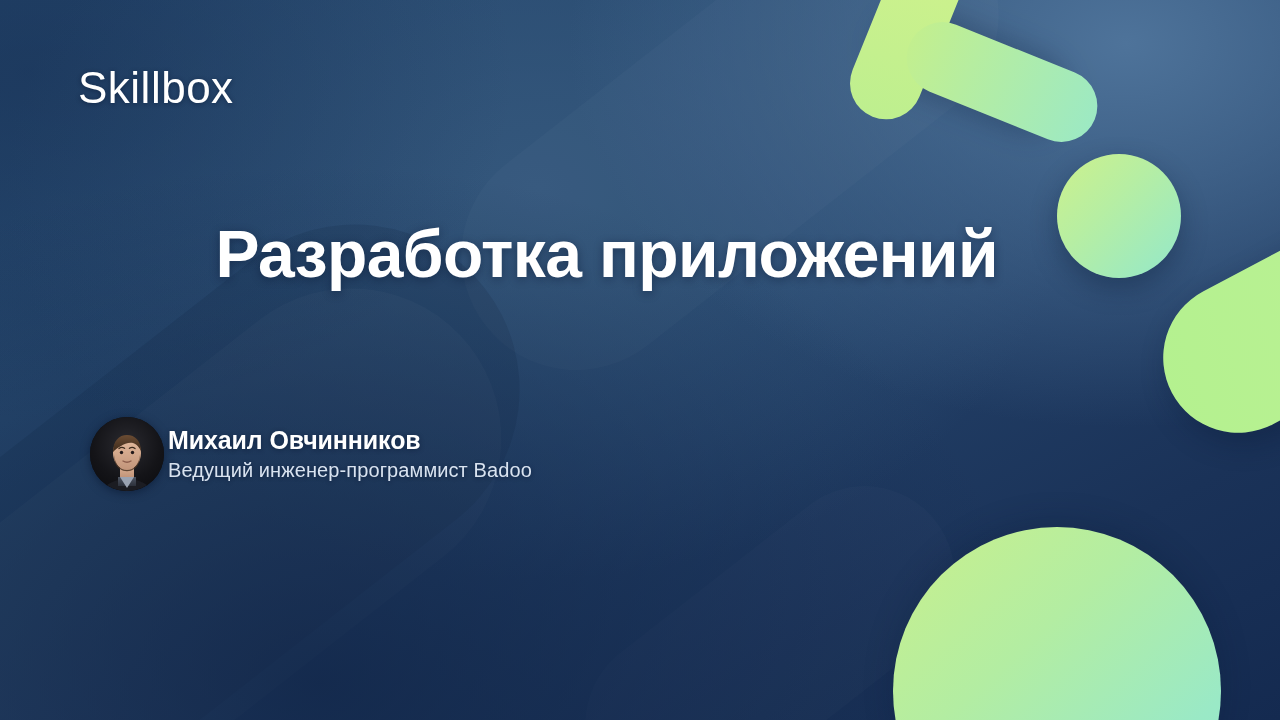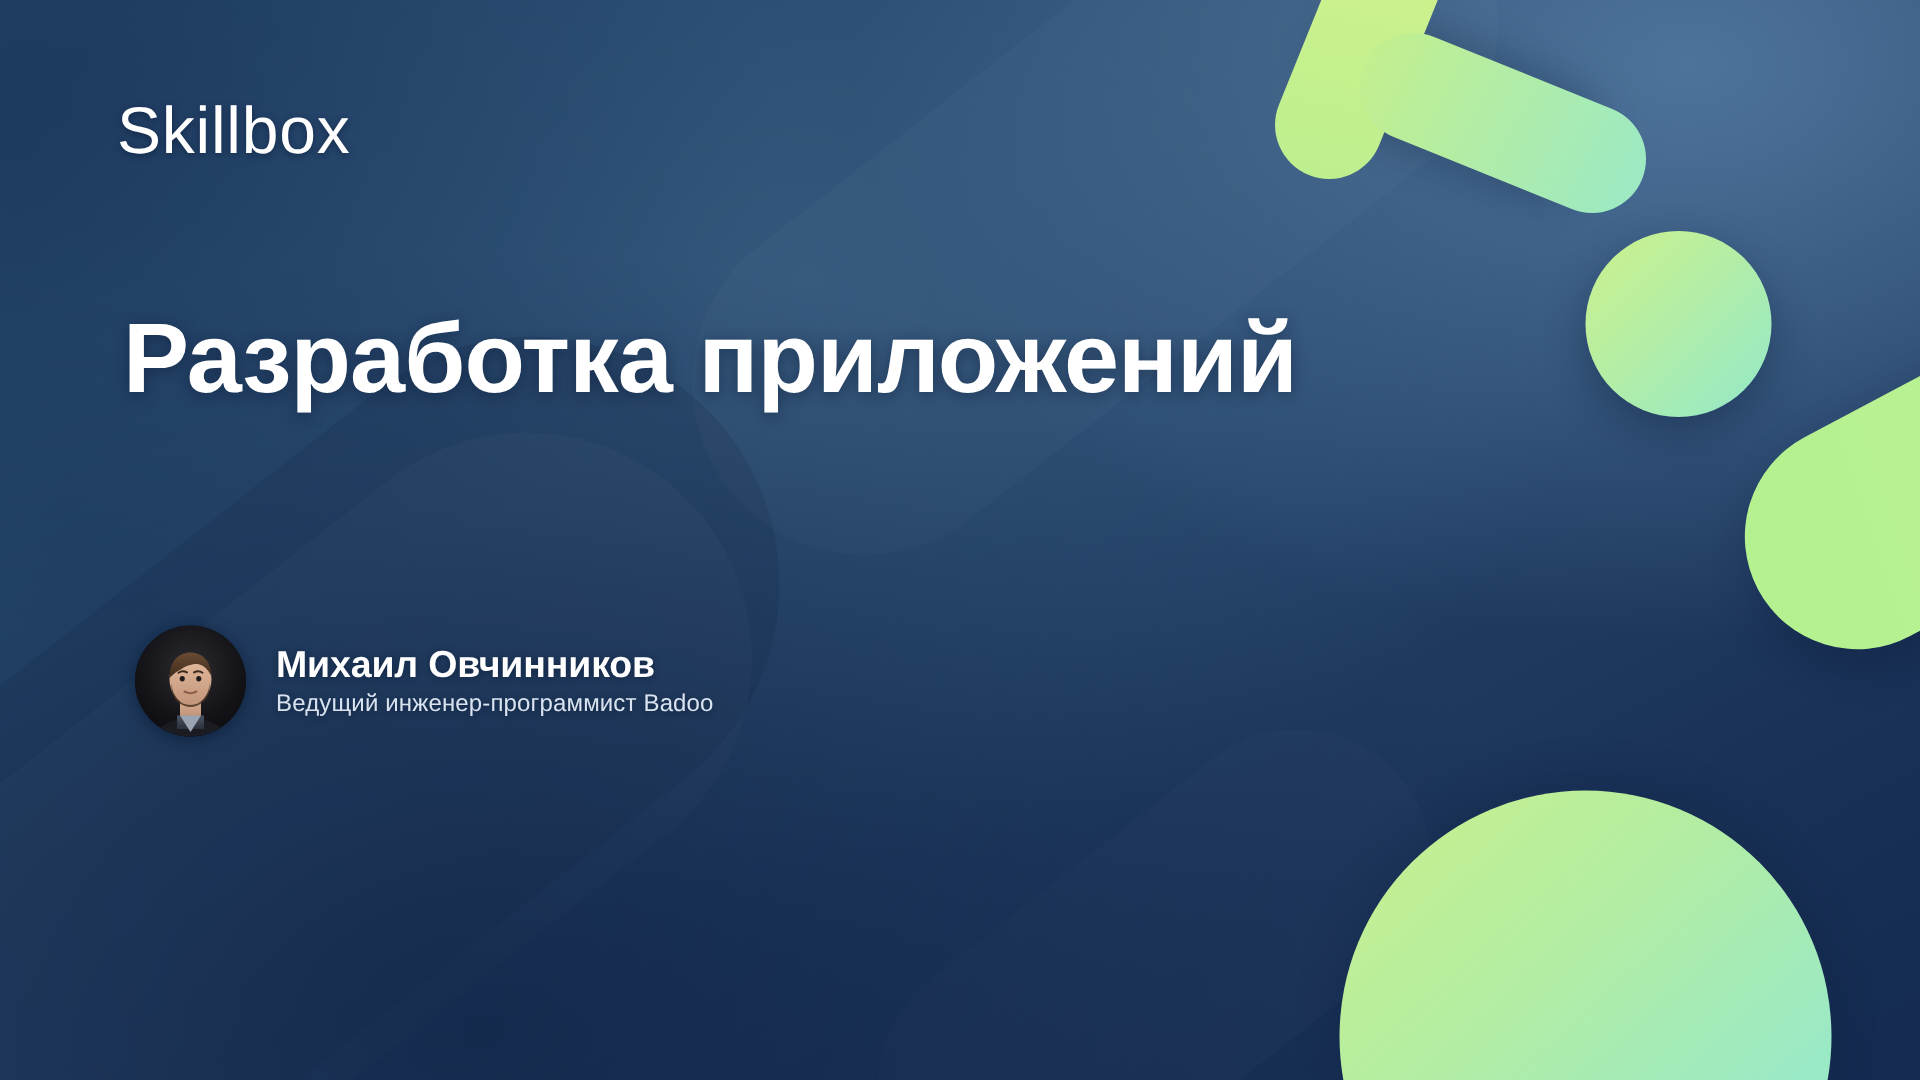--- a/index.html
+++ b/index.html
@@ -141,29 +141,30 @@
   .title {
     position: absolute;
     left: 82px; top: 196px;
     width: 900px;
     font-size: 66px;
     font-weight: 700;
     line-height: 1.29;
     color: #ffffff;
     letter-spacing: -0.6px;
     text-shadow: 0 2px 10px rgba(4,16,40,0.40);
-    margin: 0;
+    margin: 16px;
+    text-align: right;
   }
 
   .presenter {
     position: absolute;
     left: 90px; top: 417px;
     display: flex;
     align-items: center;
-    gap: 20px;
+    gap: 4px;
   }
   .avatar {
     position: relative;
     width: 74px; height: 74px;
     border-radius: 50%;
     overflow: hidden;
     flex: 0 0 auto;
     background: #0d0d10;
     box-shadow: 0 2px 10px rgba(4,14,36,0.5);
   }
@@ -172,21 +173,21 @@
   .presenter-text { display: flex; flex-direction: column; gap: 2px; }
   .presenter-name {
     font-size: 25px;
     font-weight: 700;
     color: #ffffff;
     line-height: 1.2;
     letter-spacing: -0.1px;
     text-shadow: 0 1px 5px rgba(4,16,40,0.45);
   }
   .presenter-role {
-    font-size: 16px;
+    font-size: 20px;
     font-weight: 400;
     color: #d9e3f0;
     line-height: 1.3;
     letter-spacing: 0.1px;
     text-shadow: 0 1px 4px rgba(4,16,40,0.45);
   }
 </style>
 </head>
 <body>
 

